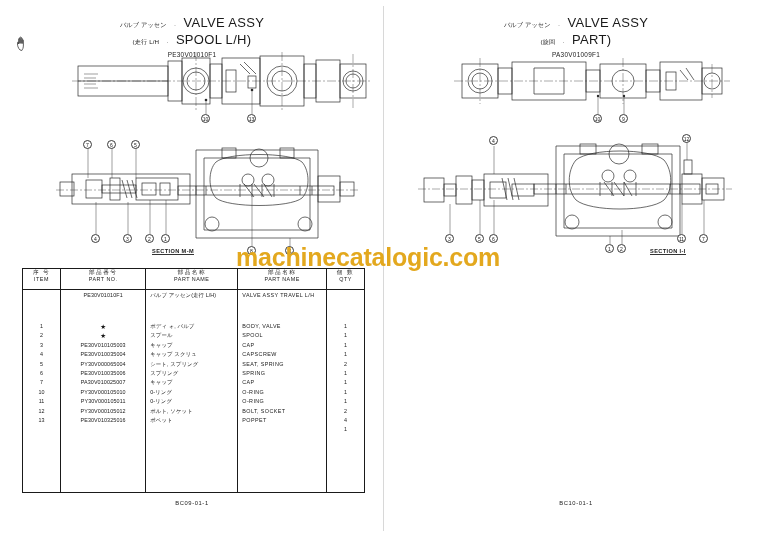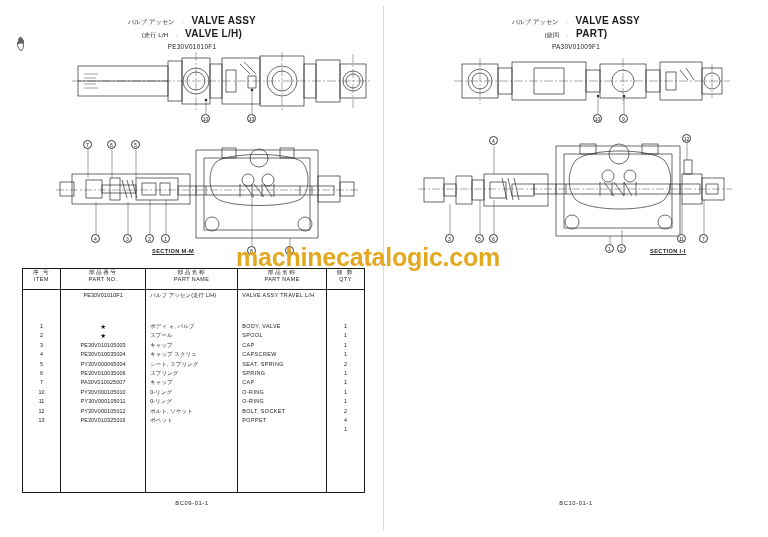--- a/index.html
+++ b/index.html
@@ -49,22 +49,22 @@
   .hdr-line {
     font-size: 7.5px;
     letter-spacing: .2px;
     white-space: nowrap;
   }
   .hdr-jp {
     font-size: 6.2px;
     letter-spacing: .1px;
   }
   .hdr-en {
-    font-size: 10px;
-    font-weight: bold;
+    font-size: 13px;
+    font-weight: normal;
     letter-spacing: .3px;
   }
   .hdr-sep { padding: 0 5px; font-size: 6px; }
   .hdr-code {
     font-size: 6.4px;
     margin-top: 3px;
     letter-spacing: .3px;
   }
 
   
@@ -205,21 +205,21 @@
 
   <div class="header">
     <div class="hdr-line">
       <span class="hdr-jp">バルブ アッセン</span>
       <span class="hdr-sep">·</span>
       <span class="hdr-en">VALVE ASSY</span>
     </div>
     <div class="hdr-line">
       <span class="hdr-jp">(走行 L/H</span>
       <span class="hdr-sep">·</span>
-      <span class="hdr-en">VALVE L/H)</span>
+      <span class="hdr-en">SPOOL L/H)</span>
     </div>
     <div class="hdr-code">PE30V01010F1</div>
   </div>
 
   <div class="drawing dwg-top">
     <svg width="384" height="85" viewBox="0 0 384 85">
       <g fill="none" stroke="#2b2b2b" stroke-width="0.7">
         <rect x="78" y="14" width="90" height="30"></rect>
         <path d="M78 29 H168"></path>
         <rect x="168" y="9" width="14" height="40"></rect>

